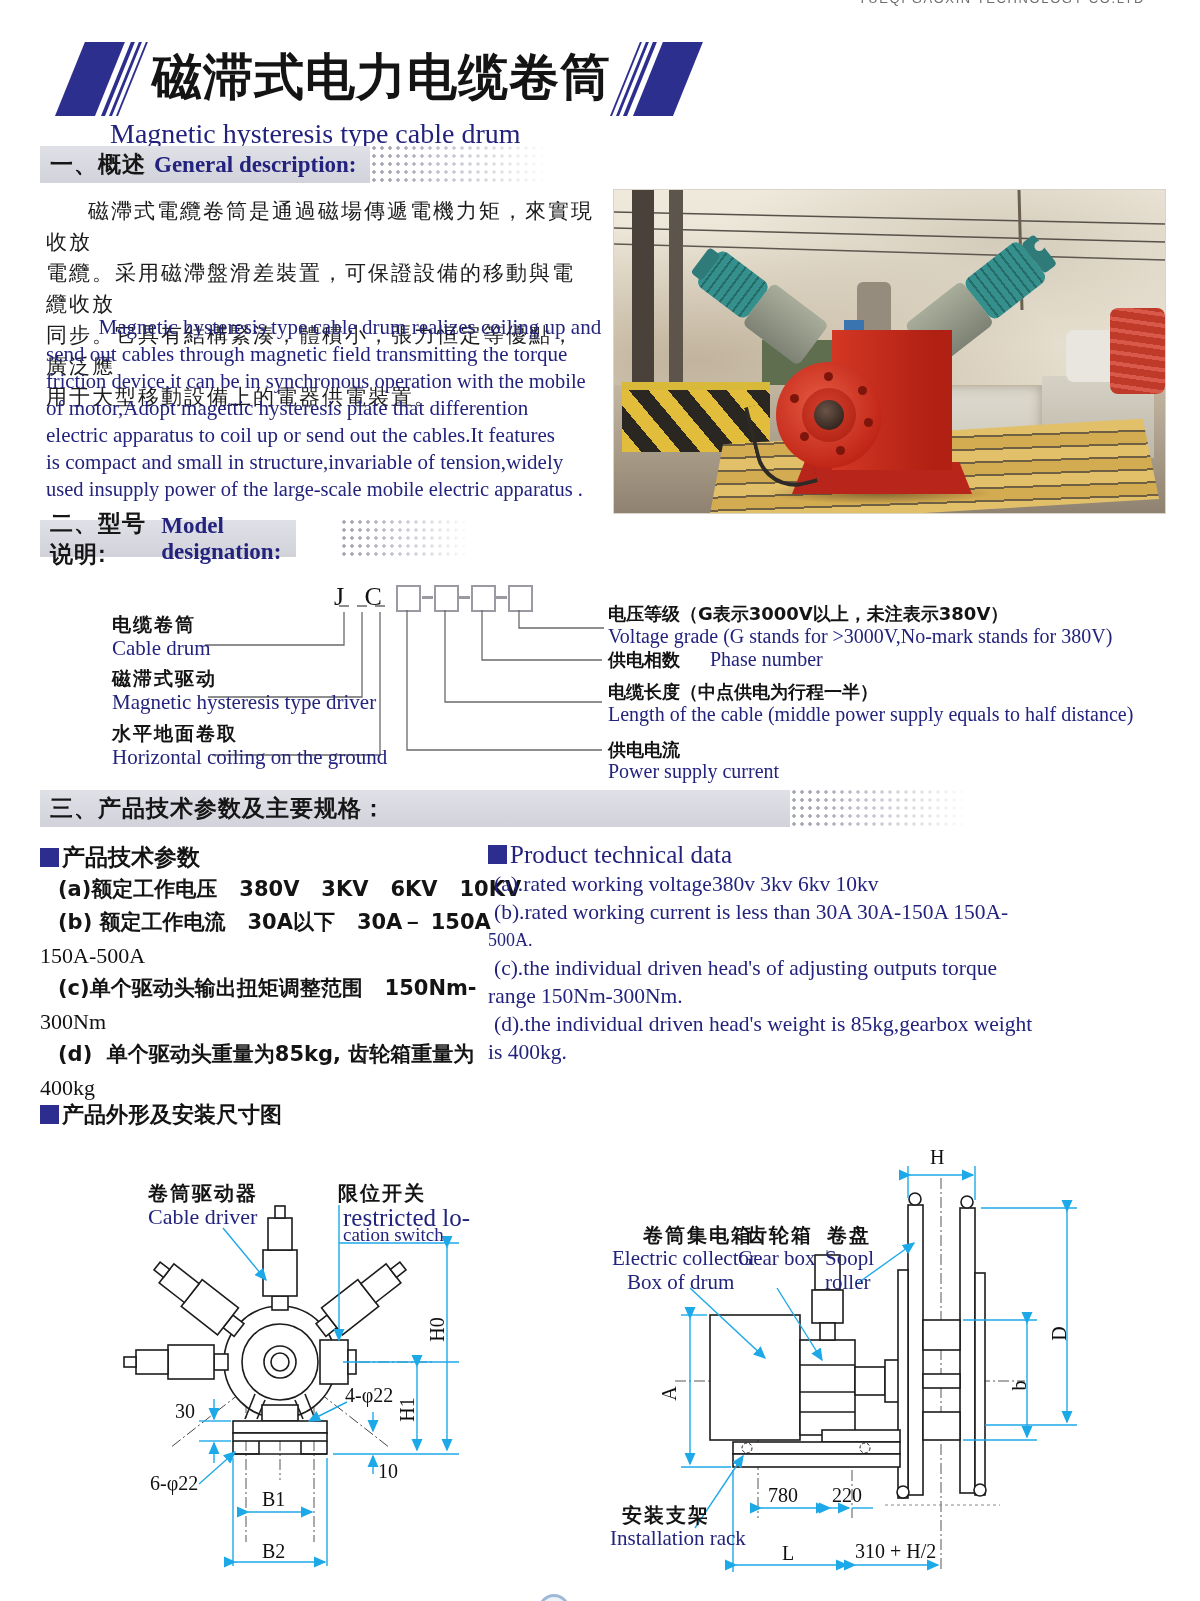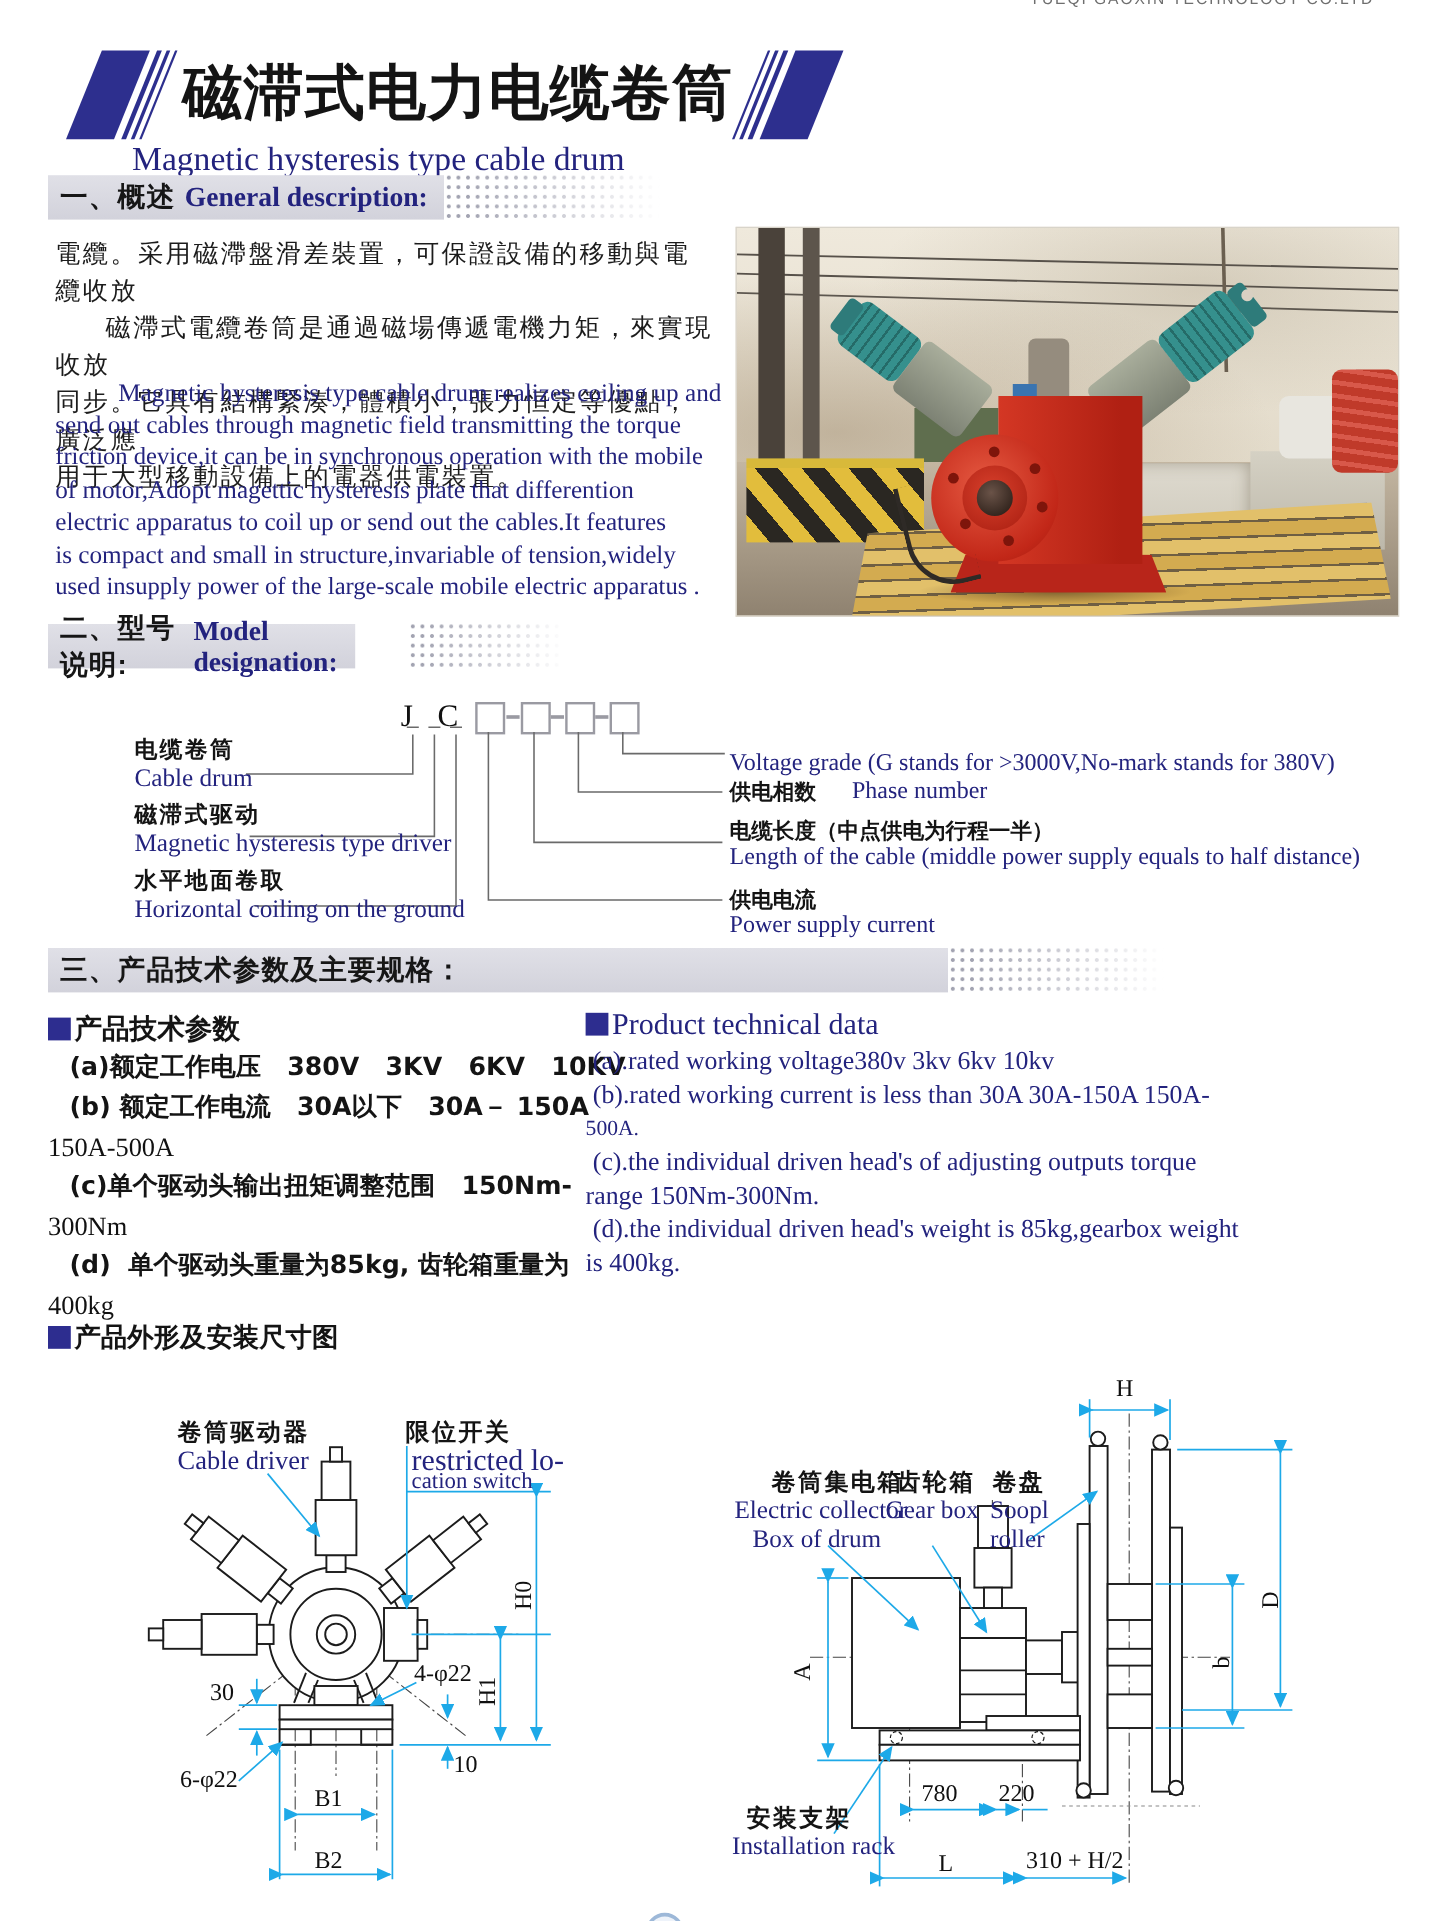--- a/index.html
+++ b/index.html
@@ -47,22 +47,22 @@
   </div>
   <div class="l srf nvy" style="left:110px;top:118px;font-size:28px;">Magnetic hysteresis type cable drum</div>
 
   <div class="secbar" style="left:40px;top:146px;width:330px;">
     <span class="cn">一、概述</span>
     <span class="en srf nvy" style="margin-left:8px;">General description:</span>
   </div>
   <div class="dots" style="left:370px;top:144px;width:180px;height:41px;"></div>
 
   <div class="l" style="left:46px;top:196px;width:550px;">
+    <div class="cnp" style="font-size:21px;line-height:31px;letter-spacing:2px;text-indent:2em;">磁滯式電纜卷筒是通過磁場傳遞電機力矩，來實現收放</div>
     <div class="cnp" style="font-size:21px;line-height:31px;letter-spacing:2px;">電纜。采用磁滯盤滑差裝置，可保證設備的移動與電纜收放</div>
-    <div class="cnp" style="font-size:21px;line-height:31px;letter-spacing:2px;text-indent:2em;">磁滯式電纜卷筒是通過磁場傳遞電機力矩，來實現收放</div>
     <div class="cnp" style="font-size:21px;line-height:31px;letter-spacing:2px;">同步。它具有結構緊湊，體積小，張力恒定等優點，廣泛應</div>
     <div class="cnp" style="font-size:21px;line-height:31px;letter-spacing:2px;">用于大型移動設備上的電器供電裝置。</div>
   </div>
 
   <div class="l srf nvy" style="left:46px;top:314px;width:555px;">
     <div style="font-size:21px;line-height:27px;white-space:nowrap;text-indent:2.5em;">Magnetic hysteresis type cable drum realizes coiling up and</div>
     <div style="font-size:21px;line-height:27px;white-space:nowrap;">send out cables through magnetic field transmitting the torque</div>
     <div style="font-size:20.5px;line-height:27px;white-space:nowrap;">friction device,it can be in synchronous operation with the mobile</div>
     <div style="font-size:21px;line-height:27px;white-space:nowrap;"> of motor,Adopt magettic hysteresis plate that differention</div>
     <div style="font-size:21px;line-height:27px;white-space:nowrap;">electric apparatus to coil up or send out  the cables.It features</div>
@@ -164,20 +164,21 @@
     </g>
   </svg>
 
   <div class="l cnb" style="left:112px;top:612px;font-size:19px;letter-spacing:2px;">电缆卷筒</div>
   <div class="l srf nvy" style="left:112px;top:636px;font-size:21px;">Cable drum</div>
   <div class="l cnb" style="left:112px;top:666px;font-size:19px;letter-spacing:2px;">磁滞式驱动</div>
   <div class="l srf nvy" style="left:112px;top:690px;font-size:21px;">Magnetic hysteresis type driver</div>
   <div class="l cnb" style="left:112px;top:721px;font-size:19px;letter-spacing:2px;">水平地面卷取</div>
   <div class="l srf nvy" style="left:112px;top:745px;font-size:21px;">Horizontal coiling on the ground</div>
 
+  <div class="l cnb" style="left:608px;top:602px;font-size:18px;">电压等级（G表示3000V以上，未注表示380V）</div>
   <div class="l srf nvy" style="left:608px;top:625px;font-size:20px;">Voltage grade (G stands for &gt;3000V,No-mark stands for 380V)</div>
   <div class="l cnb" style="left:608px;top:648px;font-size:18px;text-align:center;">供电相数</div>
   <div class="l srf nvy" style="left:710px;top:648px;font-size:20px;">Phase number</div>
   <div class="l cnb" style="left:608px;top:680px;font-size:18px;">电缆长度（中点供电为行程一半）</div>
   <div class="l srf nvy" style="left:608px;top:703px;font-size:20px;">Length of the cable (middle power supply equals to half distance)</div>
   <div class="l cnb" style="left:608px;top:738px;font-size:18px;">供电电流</div>
   <div class="l srf nvy" style="left:608px;top:760px;font-size:20px;">Power supply current</div>
 
   <div class="secbar" style="left:40px;top:790px;width:750px;">
     <span class="cn">三、产品技术参数及主要规格：</span>

